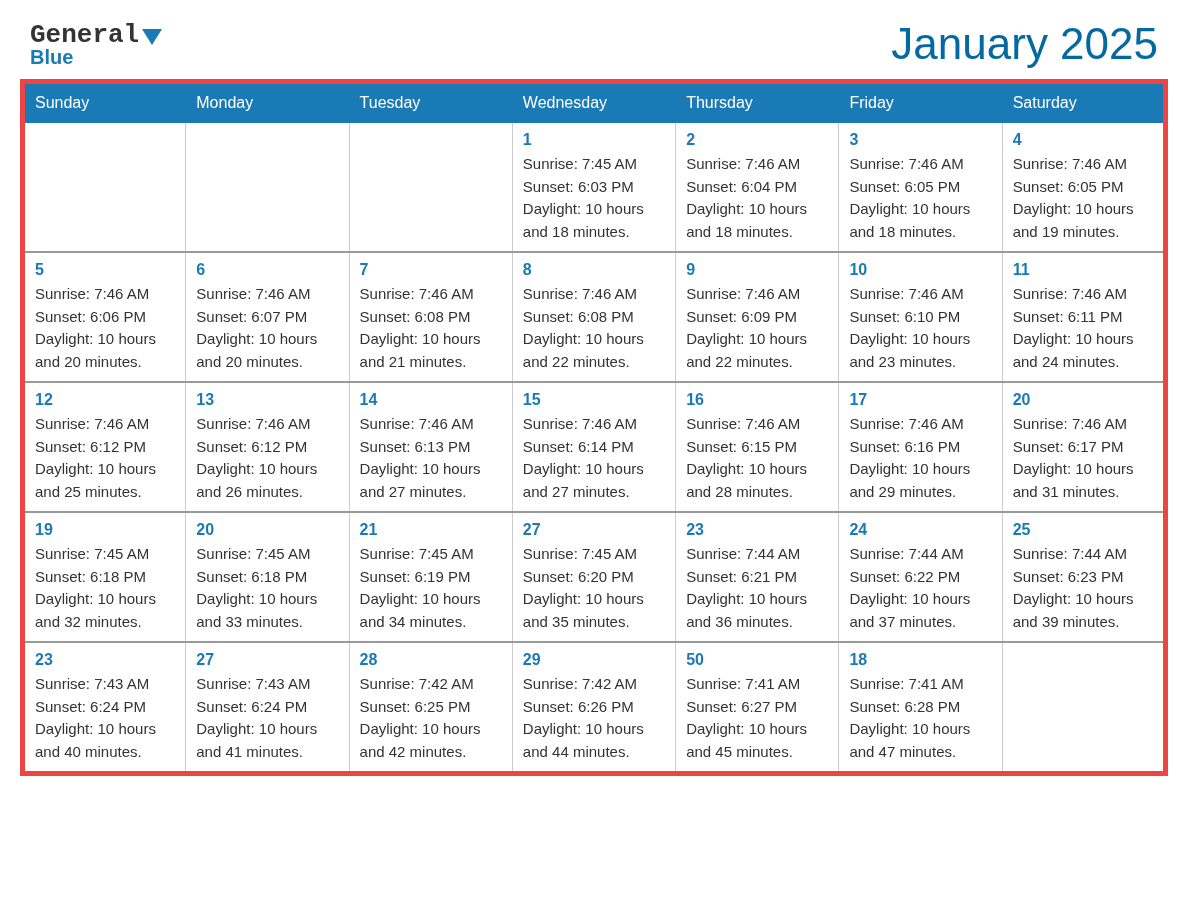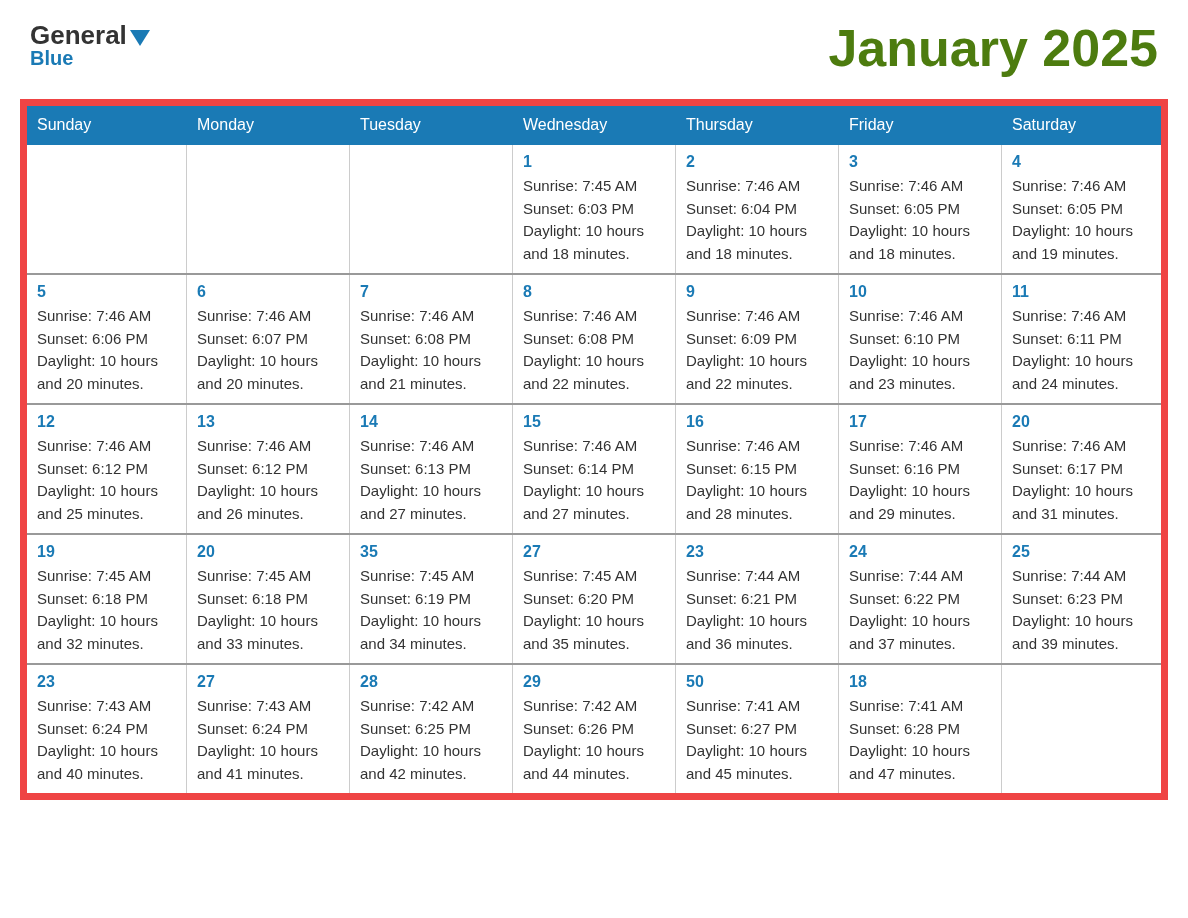--- a/index.html
+++ b/index.html
@@ -20,20 +20,21 @@
       display: flex;
       flex-direction: column;
       align-items: flex-start;
     }
     .logo-text {
       display: flex;
       align-items: center;
       font-size: 26px;
       font-weight: bold;
       color: #333;
+      font-family: Liberation Mono, monospace;
     }
     .logo-general { color: #333; }
     .logo-triangle {
       width: 0; height: 0;
       border-left: 10px solid transparent;
       border-right: 10px solid transparent;
       border-top: 16px solid #1a7ab5;
       margin: 0 3px;
       margin-top: 4px;
     }
@@ -44,35 +45,35 @@
       margin-top: -4px;
     }
     .logo-sub {
       display: flex;
       align-items: center;
     }
     .title-section {
       text-align: right;
     }
     .month-title {
-      font-size: 52px;
-      font-weight: bold;
-      color: #4d7c0f;
+      font-size: 44px;
+      font-weight: normal;
+      color: #0369a1;
       line-height: 1.1;
     }
     .location {
       font-size: 22px;
       color: #555;
       margin-top: 5px;
     }
     .calendar {
-      margin: 12px 20px 20px 20px;
+      margin: 0 20px 20px 20px;
       border-collapse: collapse;
       width: calc(100% - 40px);
-      border: 7px solid #ef4444;
+      border: 5px solid #ef4444;
     }
     .calendar th {
       background-color: #1a7ab5;
       color: #fff;
       font-size: 16px;
       font-weight: normal;
       padding: 10px 10px;
       text-align: left;
       border: 1px solid #1a7ab5;
     }
@@ -280,21 +281,21 @@
 and 32 minutes.</div>
         </td>
         <td>
           <span class="day-number">20</span>
           <div class="day-info" style="white-space: pre-line;">Sunrise: 7:45 AM
 Sunset: 6:18 PM
 Daylight: 10 hours
 and 33 minutes.</div>
         </td>
         <td>
-          <span class="day-number">35</span>
+          <span class="day-number">21</span>
           <div class="day-info" style="white-space: pre-line;">Sunrise: 7:45 AM
 Sunset: 6:19 PM
 Daylight: 10 hours
 and 34 minutes.</div>
         </td>
         <td>
           <span class="day-number">27</span>
           <div class="day-info" style="white-space: pre-line;">Sunrise: 7:45 AM
 Sunset: 6:20 PM
 Daylight: 10 hours

